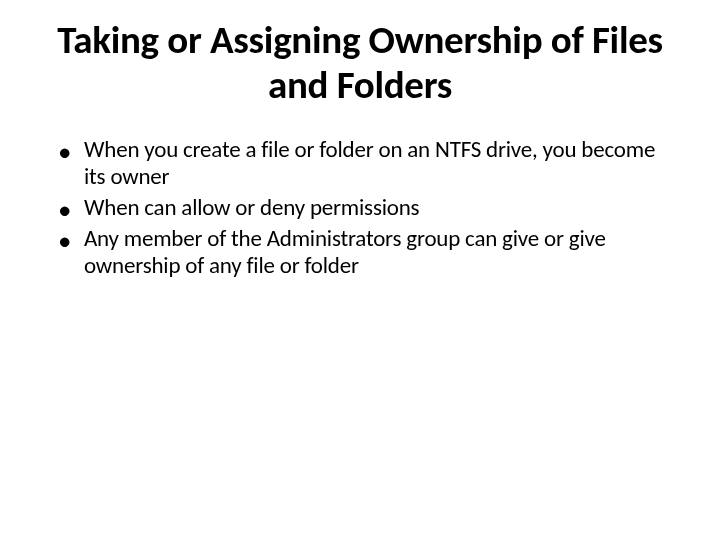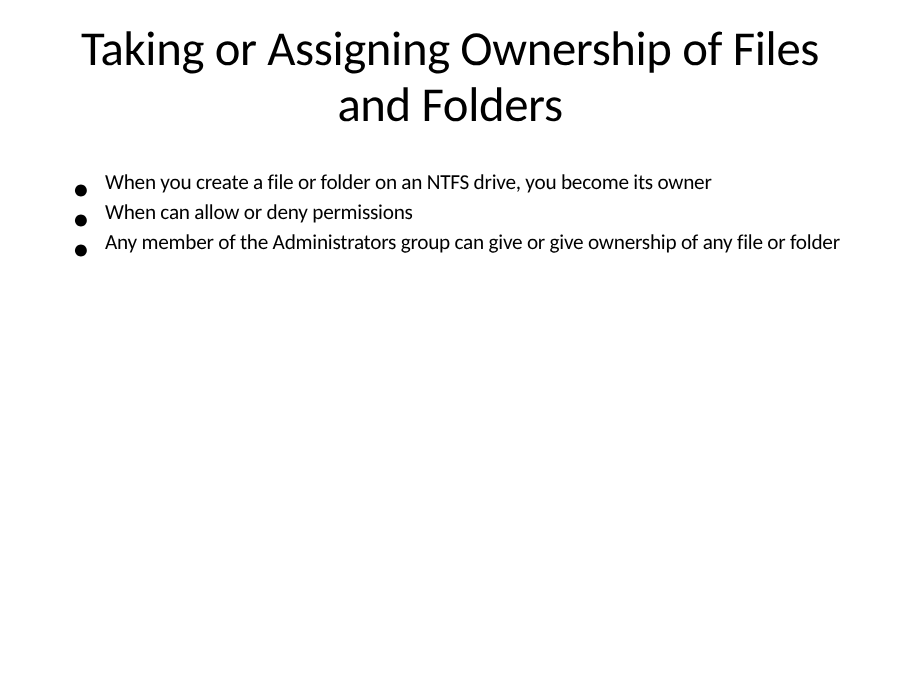--- a/index.html
+++ b/index.html
@@ -15,32 +15,32 @@
       color: #000000;
       overflow: hidden;
     }
     .slide {
       width: 100%;
       height: 100%;
       padding: 18px 40px 40px 40px;
     }
     .title {
       font-size: 39px;
-      font-weight: 400;
+      font-weight: 700;
       text-align: center;
       line-height: 1.15;
       margin-bottom: 28px;
       letter-spacing: -0.3px;
     }
     .bullet-list {
       list-style: none;
       padding-left: 18px;
     }
     .bullet-item {
-      font-size: 17px;
+      font-size: 23px;
       line-height: 1.18;
       margin-bottom: 4px;
       position: relative;
       padding-left: 26px;
       letter-spacing: -0.2px;
     }
     .bullet-item::before {
       content: "•";
       position: absolute;
       left: 0;

